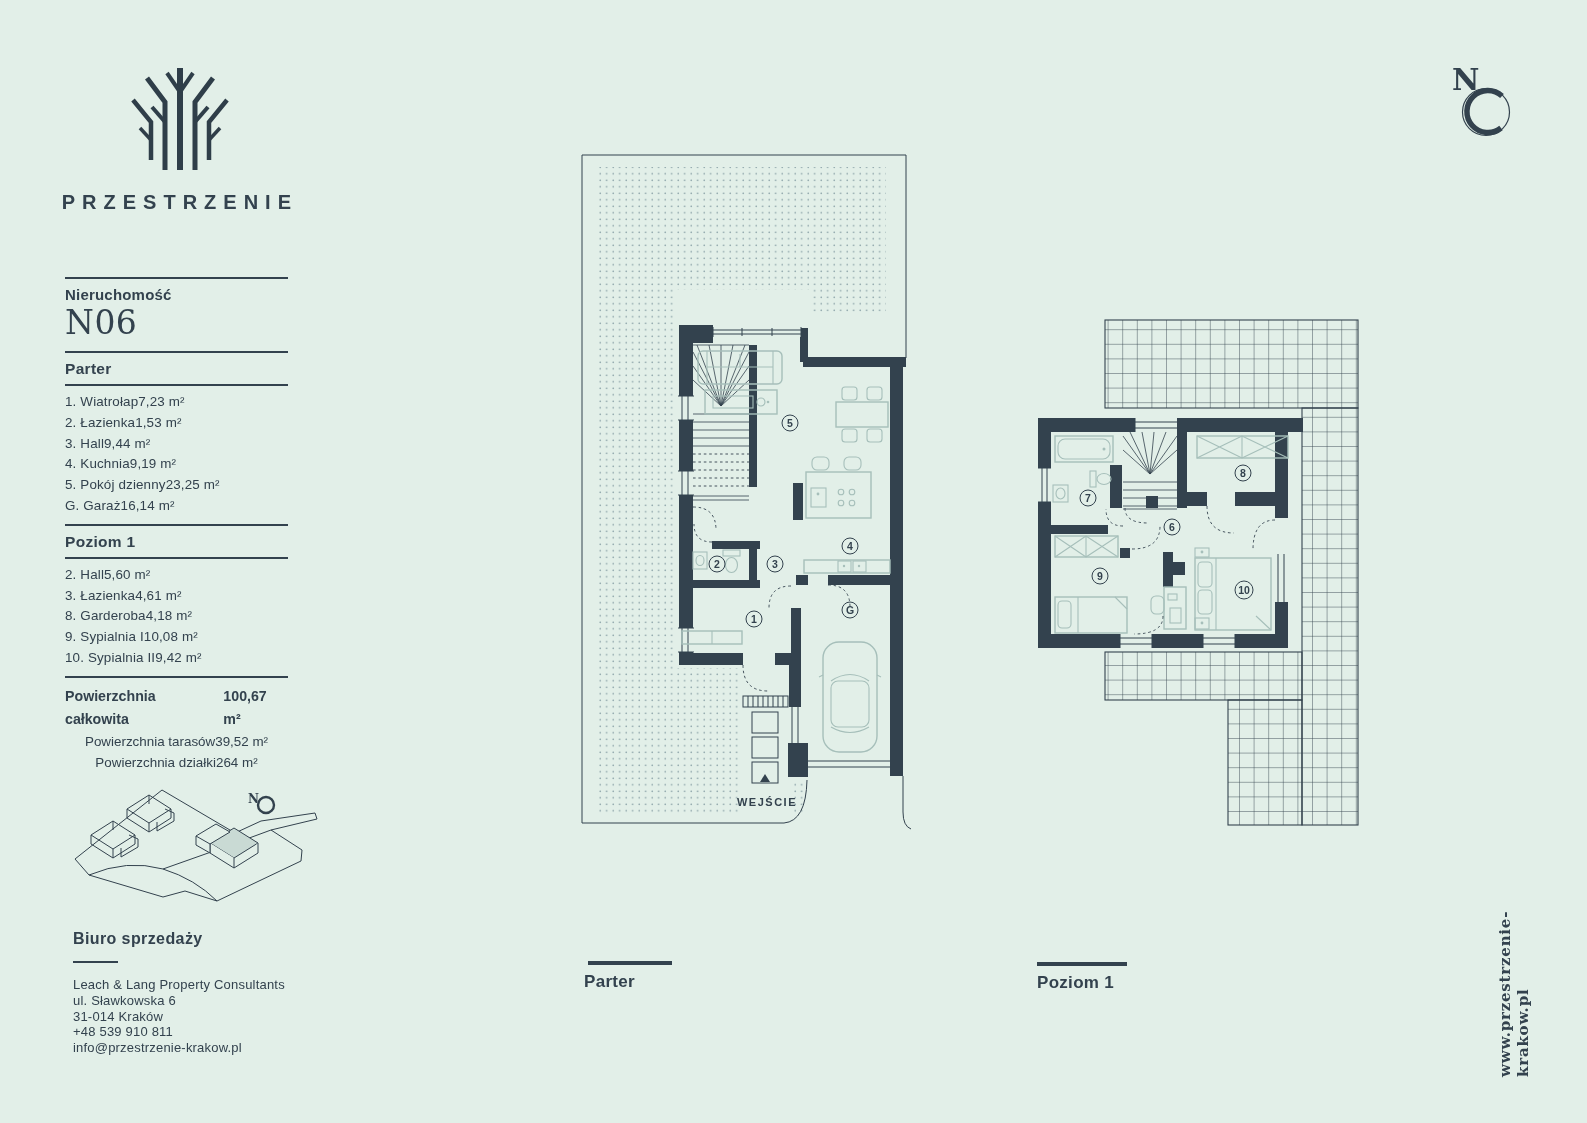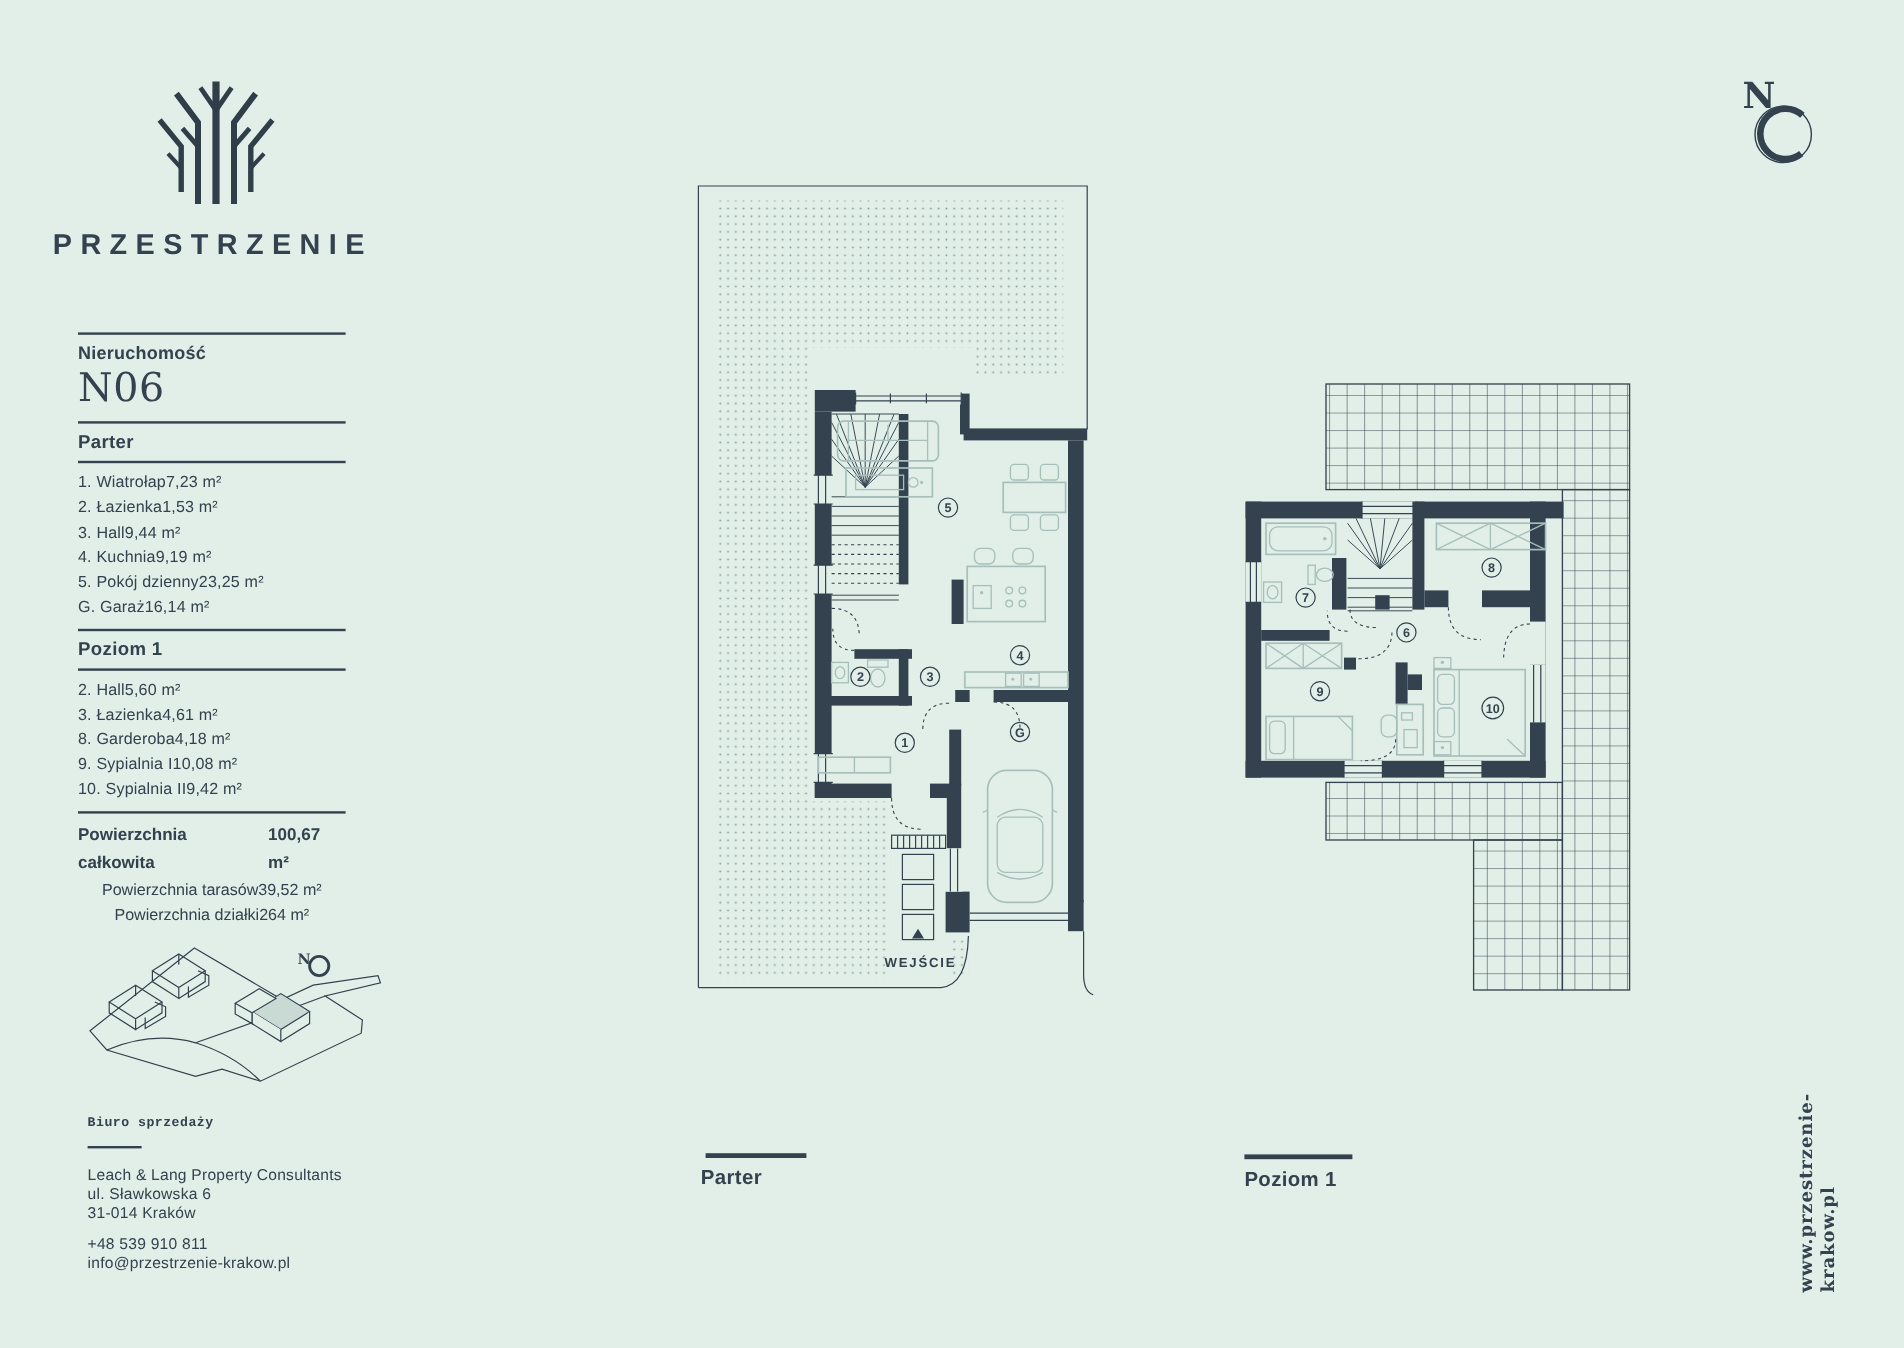--- a/index.html
+++ b/index.html
@@ -14,27 +14,27 @@
   .unit .col2{width:95px}
   .unit .lab{font-size:15px;font-weight:700;letter-spacing:.2px}
   .unit .val{font-family:"DejaVu Serif",serif;font-size:33px;line-height:40px;letter-spacing:.5px}
   .floor-h{font-size:15.5px;font-weight:700;padding:7px 0 6px;letter-spacing:.3px}
   .rooms{padding:6px 0 7px}
   .row{display:flex;justify-content:flex-start;font-size:13.4px;line-height:20.8px;letter-spacing:.15px}
   .totals{padding:7px 0 0}
   .trow{display:flex;justify-content:center;font-size:13.4px;line-height:21.5px}
   .trow.big{font-size:14.2px;font-weight:700;line-height:23px}
   
-  .brand{left:44px;top:191px;width:240px;text-align:right;font-size:24px;font-weight:600;letter-spacing:7px;color:#33424e}
+  .brand{left:58px;top:191px;width:240px;text-align:right;font-size:20px;font-weight:600;letter-spacing:7px;color:#33424e}
   
   .office{left:73px;top:930px;width:240px}
-  .office .title{font-family:Liberation Mono, monospace;font-size:11px;font-weight:700;letter-spacing:.4px}
+  .office .title{font-family:Liberation Sans, sans-serif;font-size:16px;font-weight:700;letter-spacing:.4px}
   .office .mini-rule{width:45px;height:2px;background:#33424e;margin:13px 0 14px}
   .office .line{font-size:13px;line-height:15.8px;letter-spacing:.2px}
-  .office .contact{margin-top:11px}
+  .office .contact{}
   
   .caption-line{height:4px;background:#33424e}
   .caption{font-size:17px;font-weight:700;letter-spacing:.3px}
   
   .vertical{writing-mode:vertical-rl;transform:rotate(180deg);font-family:"DejaVu Serif",serif;
     font-weight:700;font-size:15px;letter-spacing:.8px;color:#33424e}
   
   .w{fill:#33424e}
   .t{fill:none;stroke:#33424e;stroke-width:1}
   .tt{fill:none;stroke:#33424e;stroke-width:.8}

